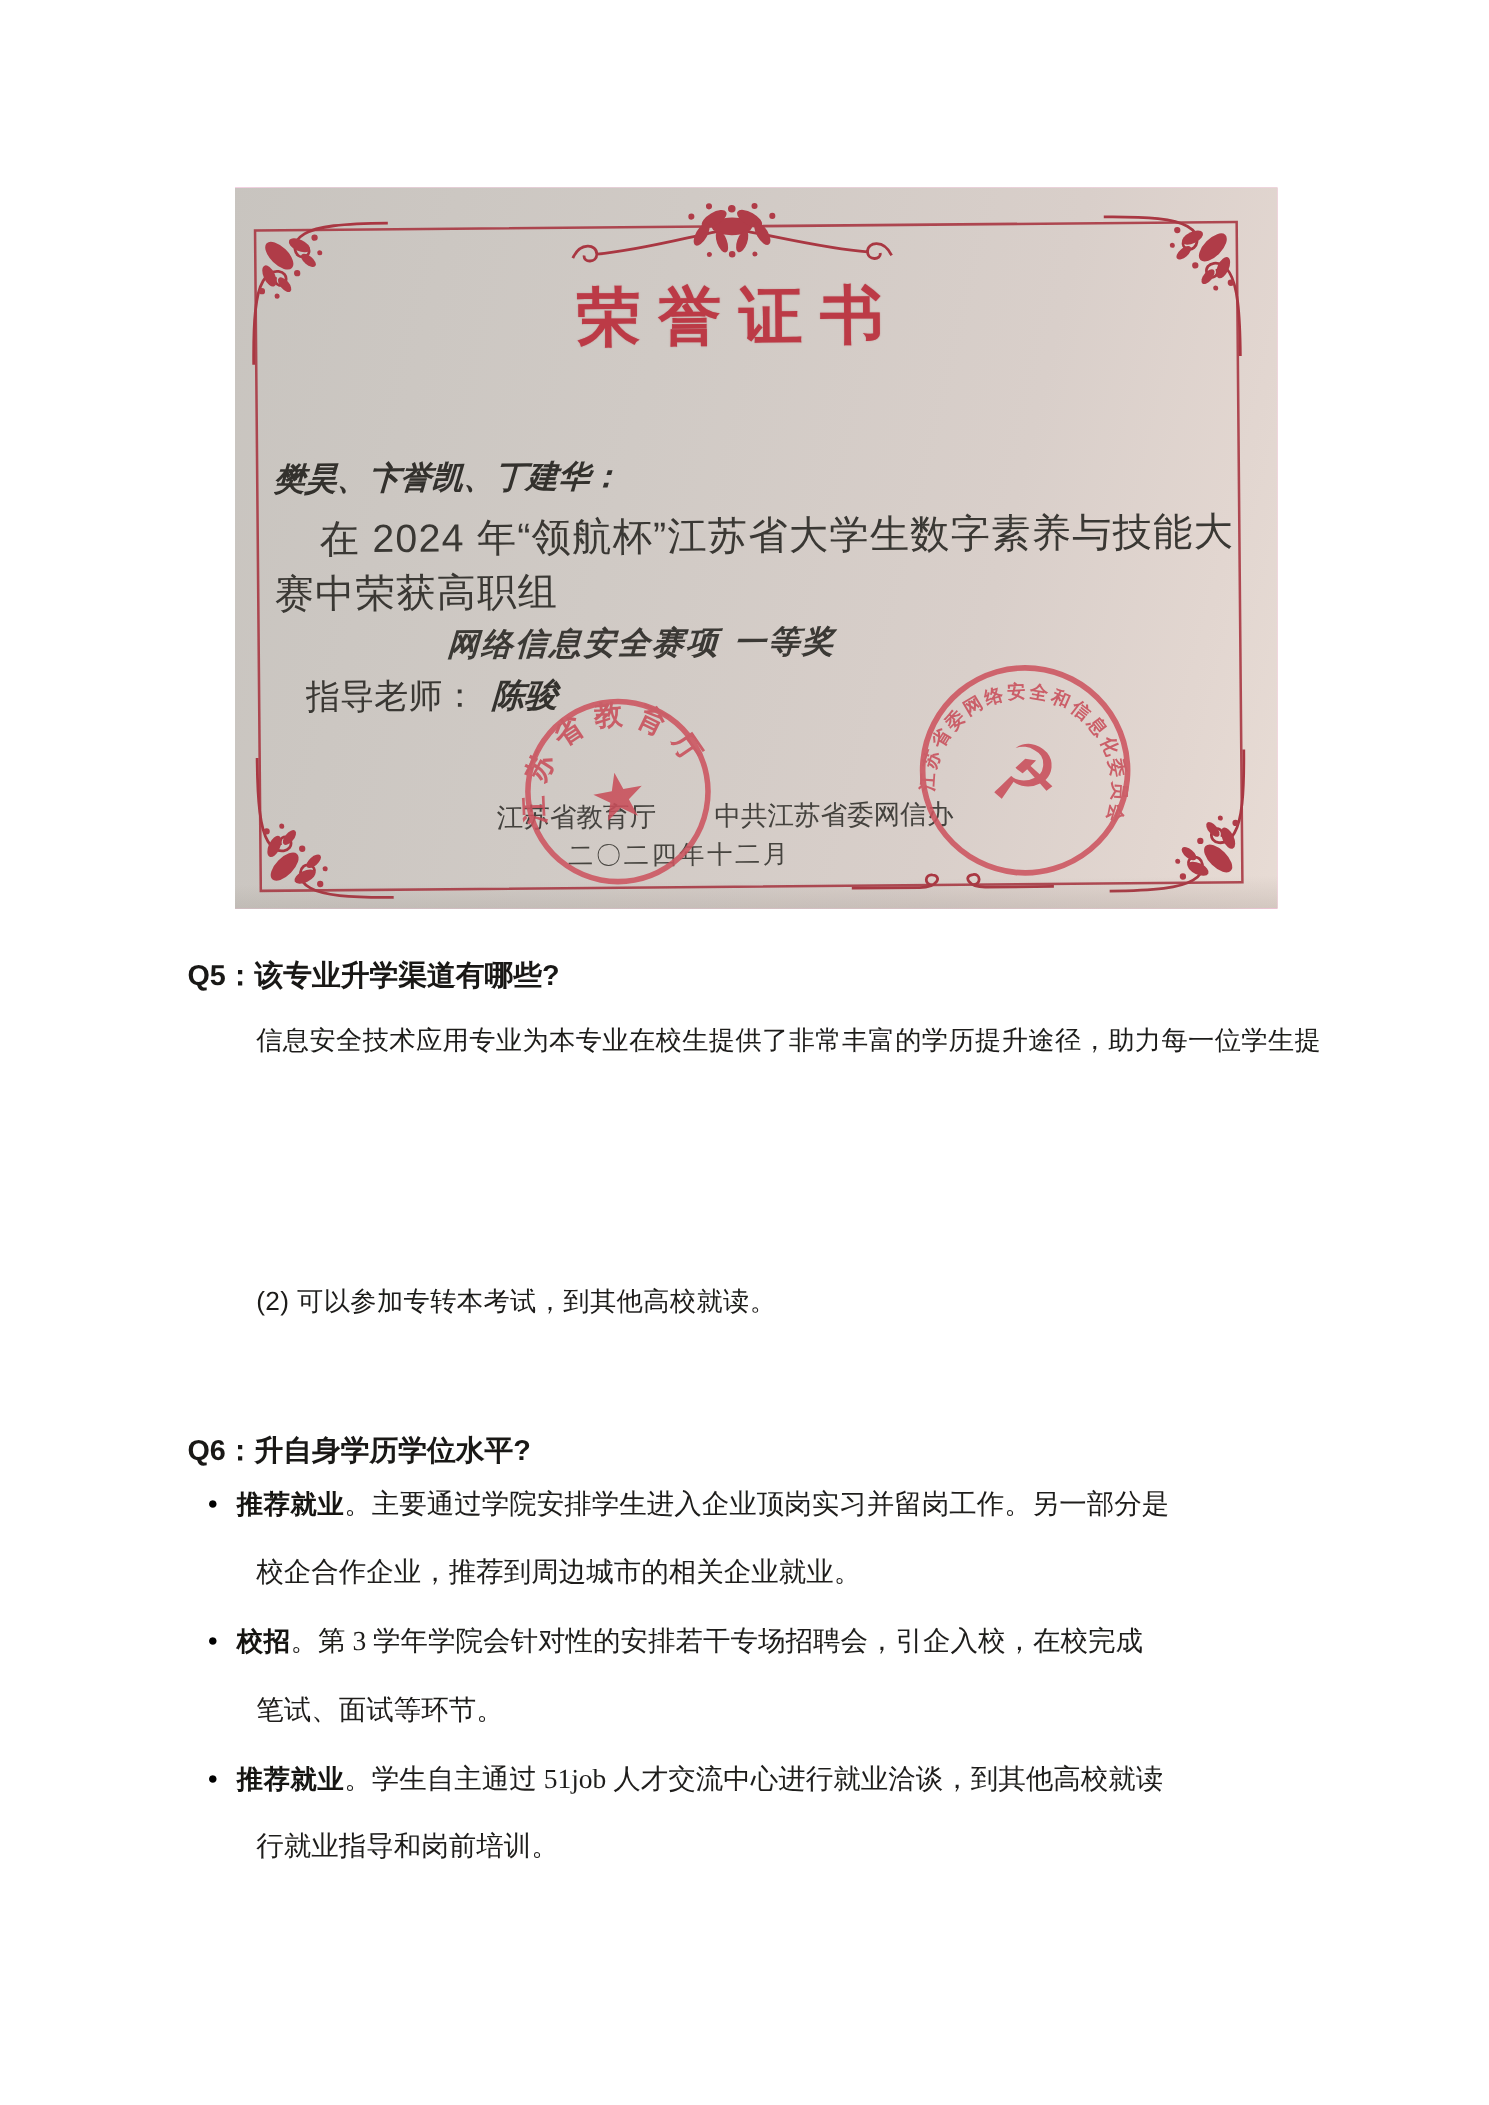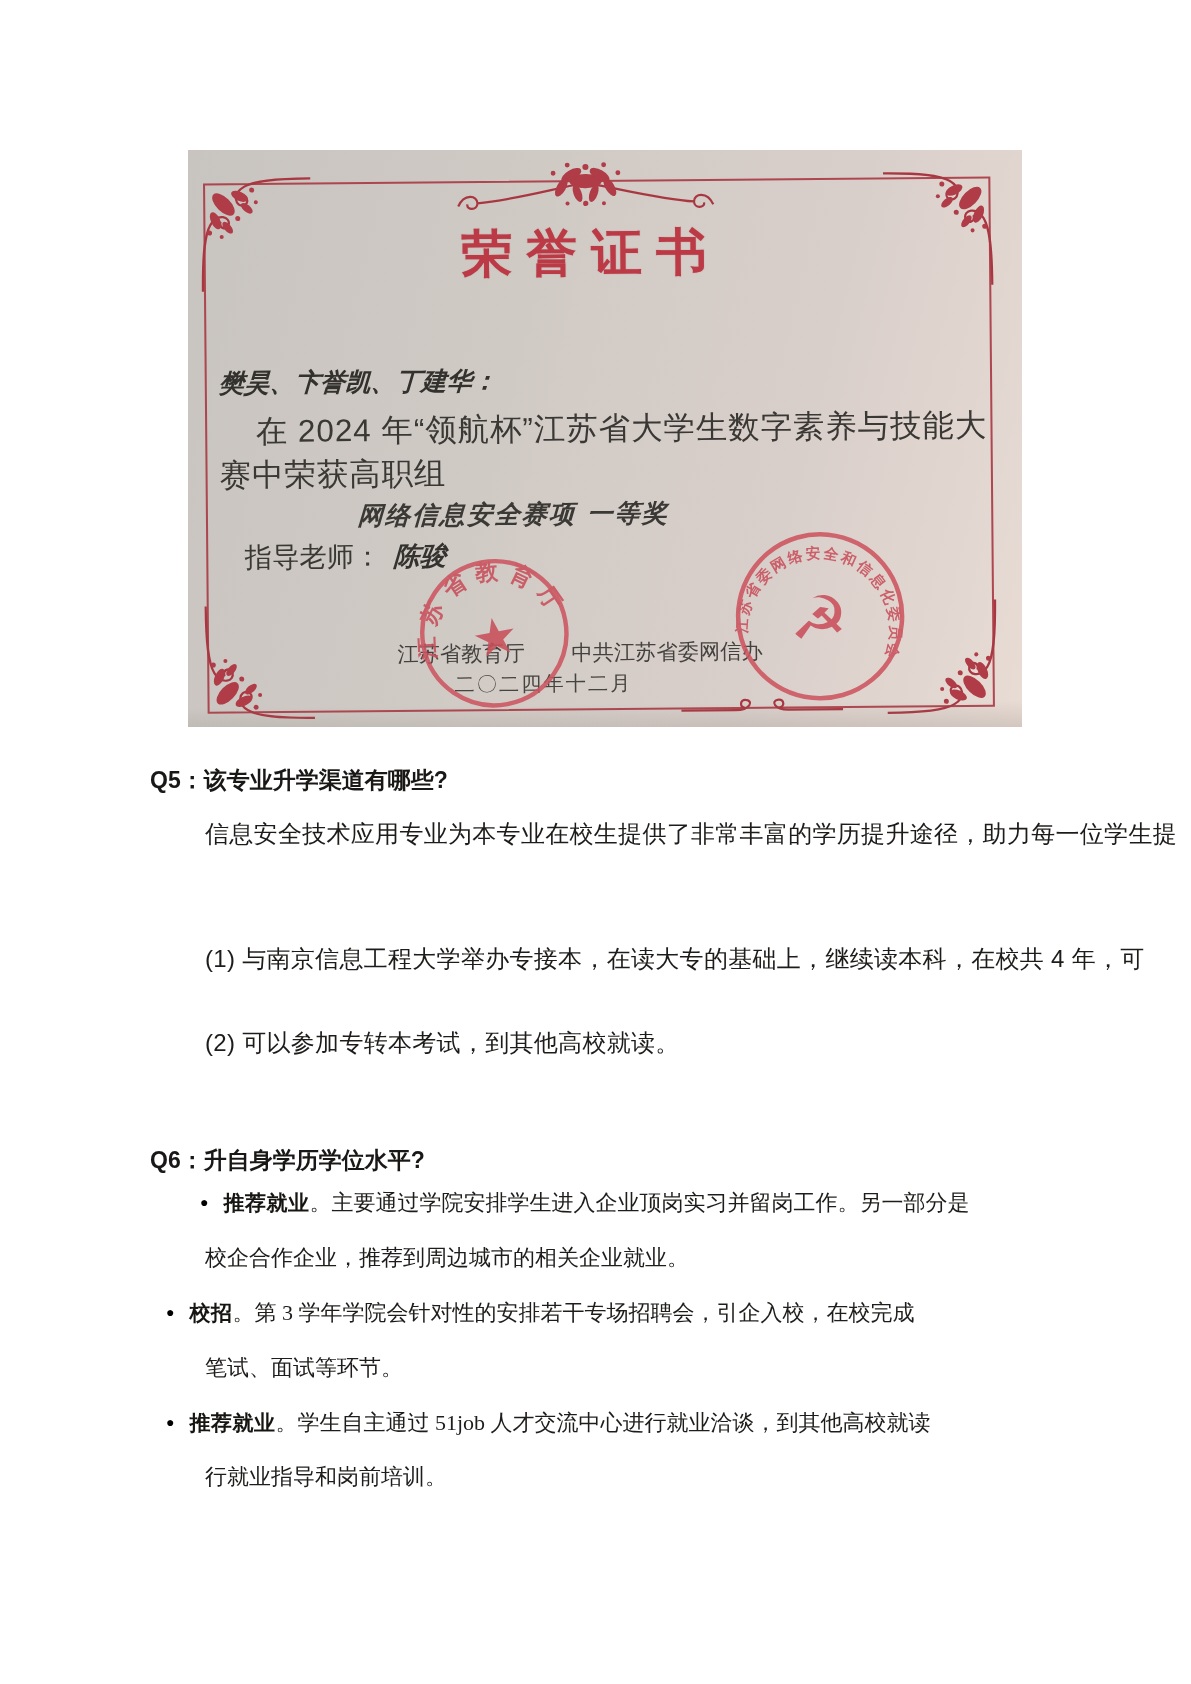--- a/index.html
+++ b/index.html
@@ -47,29 +47,29 @@
   .seal-right{left:540px;top:378px;transform:rotate(6deg);}
   .seal-ring{fill:none;stroke:#cd5560;stroke-width:4.5;}
   .seal-arc-text{fill:#c94f5b;font-family:"Liberation Serif",serif;font-weight:700;}
   .arc-big{font-size:23px;letter-spacing:9px;}
   .arc-small{font-size:14.5px;letter-spacing:2.5px;}
   .seal-center{fill:#c94f5b;font-family:"DejaVu Sans",sans-serif;}
 
   
   .qh{position:absolute;left:133px;margin:17px;font-size:23px;font-weight:700;color:#191816;white-space:nowrap;}
   .qh5{top:748px;} .qh6{top:1128px;}
-  .q5l{position:absolute;font-size:24px;letter-spacing:.3px;color:#1d1c1a;white-space:nowrap;}
+  .q5l{position:absolute;font-size:21px;letter-spacing:.3px;color:#1d1c1a;white-space:nowrap;}
   .q5l.l0{top:818px;left:205px;}
   .q5l.l1{top:880px;left:133px;}
   .q5l.l2{top:943px;left:205px;}
   .q5l.l3{top:1004px;left:133px;}
   .q5l.l4{top:1015px;left:205px;margin-top:12px;}
 
   .brow{position:absolute;left:166px;white-space:nowrap;}
-  .b0{top:1188px;margin-left:34px;} .b1{top:1298px;} .b2{top:1408px;}
+  .b0{top:1188px;} .b1{top:1298px;} .b2{top:1408px;}
   .bdot{font-size:14px;color:#000;margin-right:15px;vertical-align:3px;}
   .blabel{font-size:21px;font-weight:700;letter-spacing:.5px;color:#161512;}
   .bbody{font-family:"Liberation Serif",serif;font-size:22px;color:#1e1d1b;}
   .bcont{position:absolute;left:205px;font-family:"Liberation Serif",serif;
          font-size:22px;color:#1e1d1b;white-space:nowrap;}
   .b0c{top:1243px;} .b1c{top:1353px;} .b2c{top:1462px;}
 </style>
 </head>
 <body>
 
@@ -169,21 +169,20 @@
         <circle class="seal-ring" cx="88" cy="88" r="81"></circle>
         <path id="sr-arc" d="M 20 122 A 71 71 0 1 1 156 122" fill="none"></path>
         <text class="seal-arc-text arc-small"><textPath href="#sr-arc" startOffset="4%">江苏省委网络安全和信息化委员会</textPath></text>
         <text class="seal-center" x="88" y="112" font-size="62" text-anchor="middle">☭</text>
       </svg>
     </div>
   </figure>
 
   <h2 class="qh qh5">Q5：该专业升学渠道有哪些?</h2>
   <div class="q5l l0">信息安全技术应用专业为本专业在校生提供了非常丰富的学历提升途径，助力每一位学生提</div>
-  <div class="q5l l2">(1) 与南京信息工程大学举办专接本，在读大专的基础上，继续读本科，在校共 4 年，可</div>
   <div class="q5l l4">(2) 可以参加专转本考试，到其他高校就读。</div>
 
   <h2 class="qh qh6">Q6：升自身学历学位水平?</h2>
 
   <div class="brow b0">
     <span class="bdot">●</span><span class="blabel">推荐就业</span><span class="bbody">。主要通过学院安排学生进入企业顶岗实习并留岗工作。另一部分是</span>
   </div>
   <div class="bcont b0c">校企合作企业，推荐到周边城市的相关企业就业。</div>
 
   <div class="brow b1">

